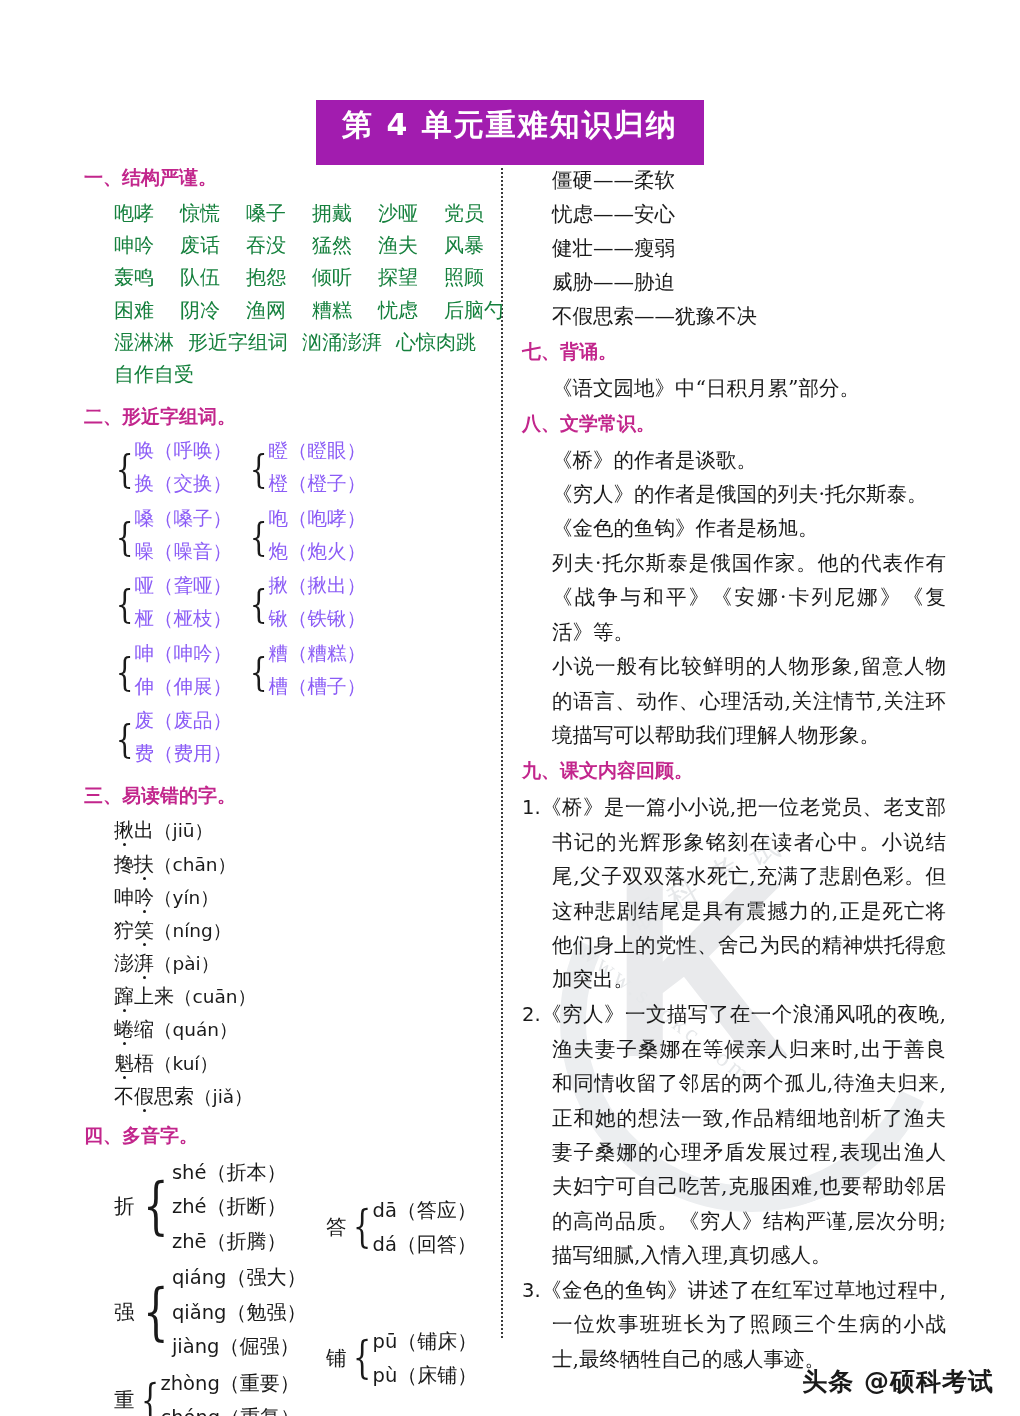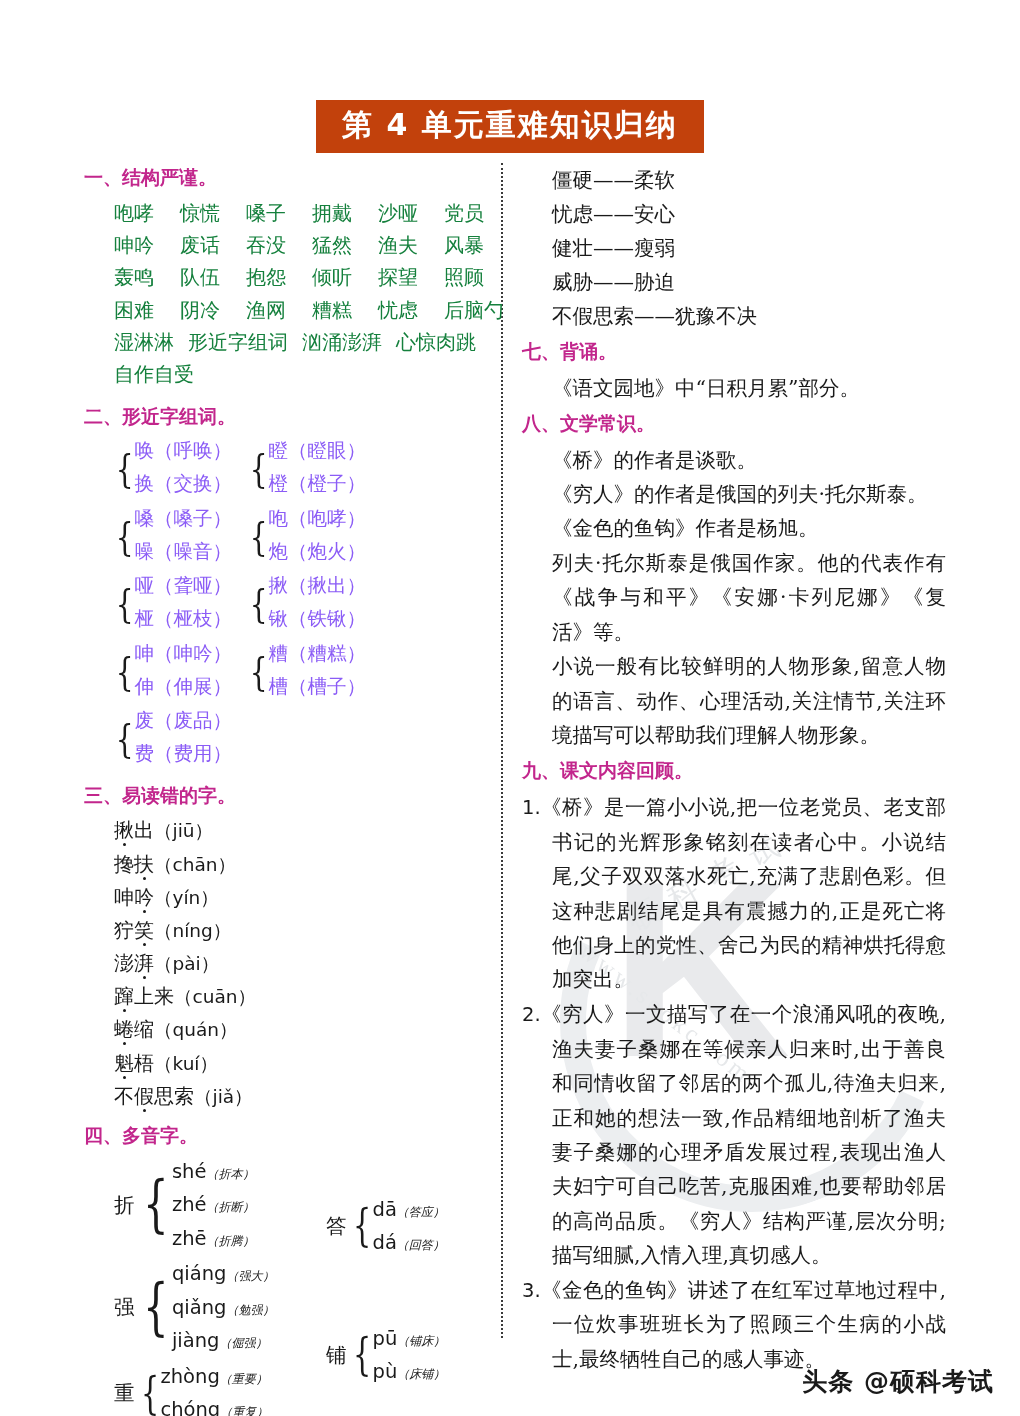--- a/index.html
+++ b/index.html
@@ -57,26 +57,26 @@
   
   #banner-wrap {
     position: absolute;
     left: 0; right: 0;
     top: 100px;
     text-align: center;
     z-index: 2;
   }
   #banner {
     display: inline-block;
-    background: #c2410c;
+    background: #a21caf;
     color: #ffffff;
     font-size: 30px;
     font-weight: bold;
     letter-spacing: 2px;
-    padding: 6px 26px 9px 26px;
+    padding: 6px 26px 21px 26px;
     font-family: "DejaVu Sans", sans-serif;
     line-height: 1.25;
   }
 
   
   #divider {
     position: absolute;
     left: 501px;
     top: 163px;
     width: 0;
@@ -210,22 +210,21 @@
   .poly-rows { display: flex; flex-direction: column; margin-left: -3px; }
   .poly-rows span {
     font-size: 19.5px;
     font-family: "DejaVu Sans", "Liberation Sans", sans-serif;
     color: #1a1a1a;
     line-height: 1.72;
     white-space: pre;
   }
   .poly-rows span .cn {
     font-family: "DejaVu Serif", "Liberation Serif", serif;
-    font-size: 12px;
-    font-style: italic;
+    font-size: 20px;
   }
 
   
   .pair-grid { padding-left: 30px; display: flex; flex-wrap: wrap; }
   .pair-item {
     width: 198px;
     font-size: 20.5px;
     font-family: "DejaVu Serif", "Liberation Serif", serif;
     color: #1a1a1a;
     line-height: 1.66;

